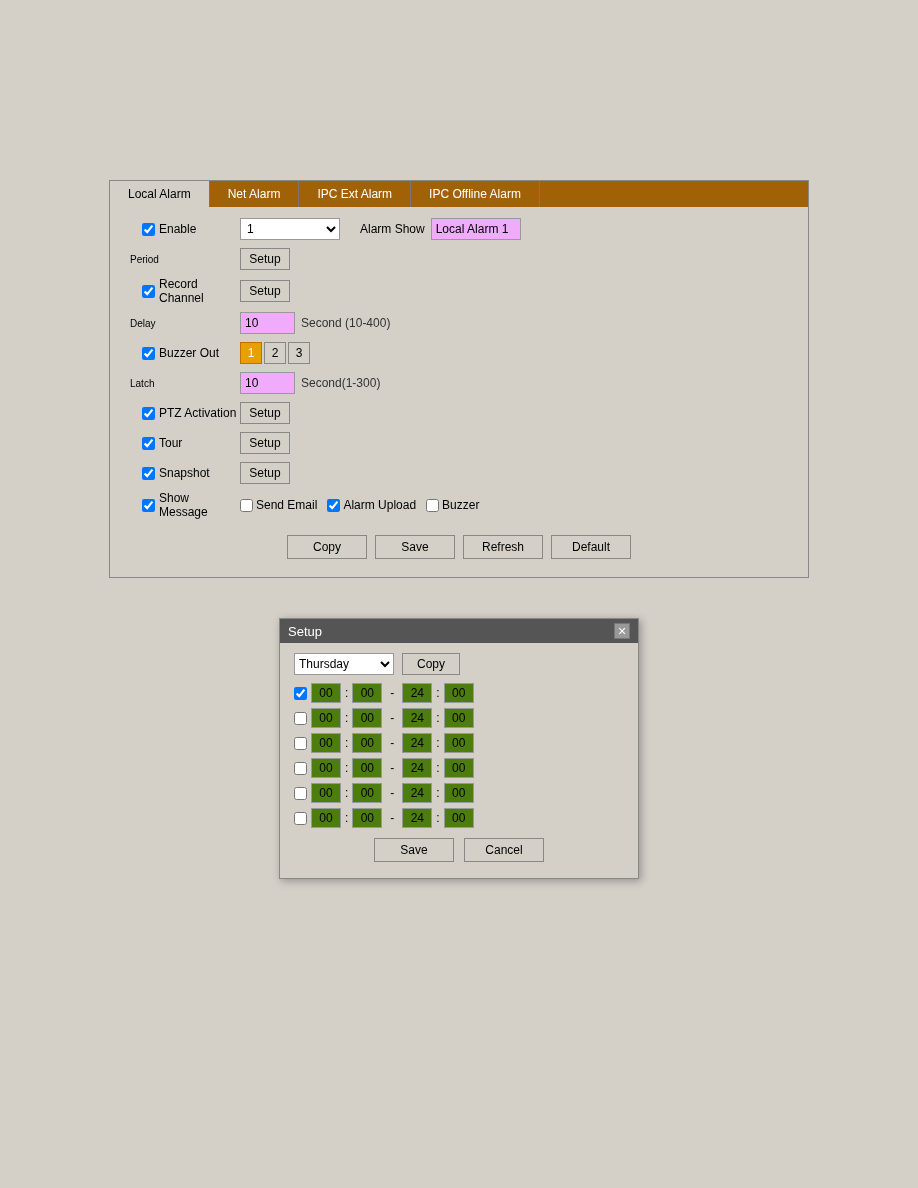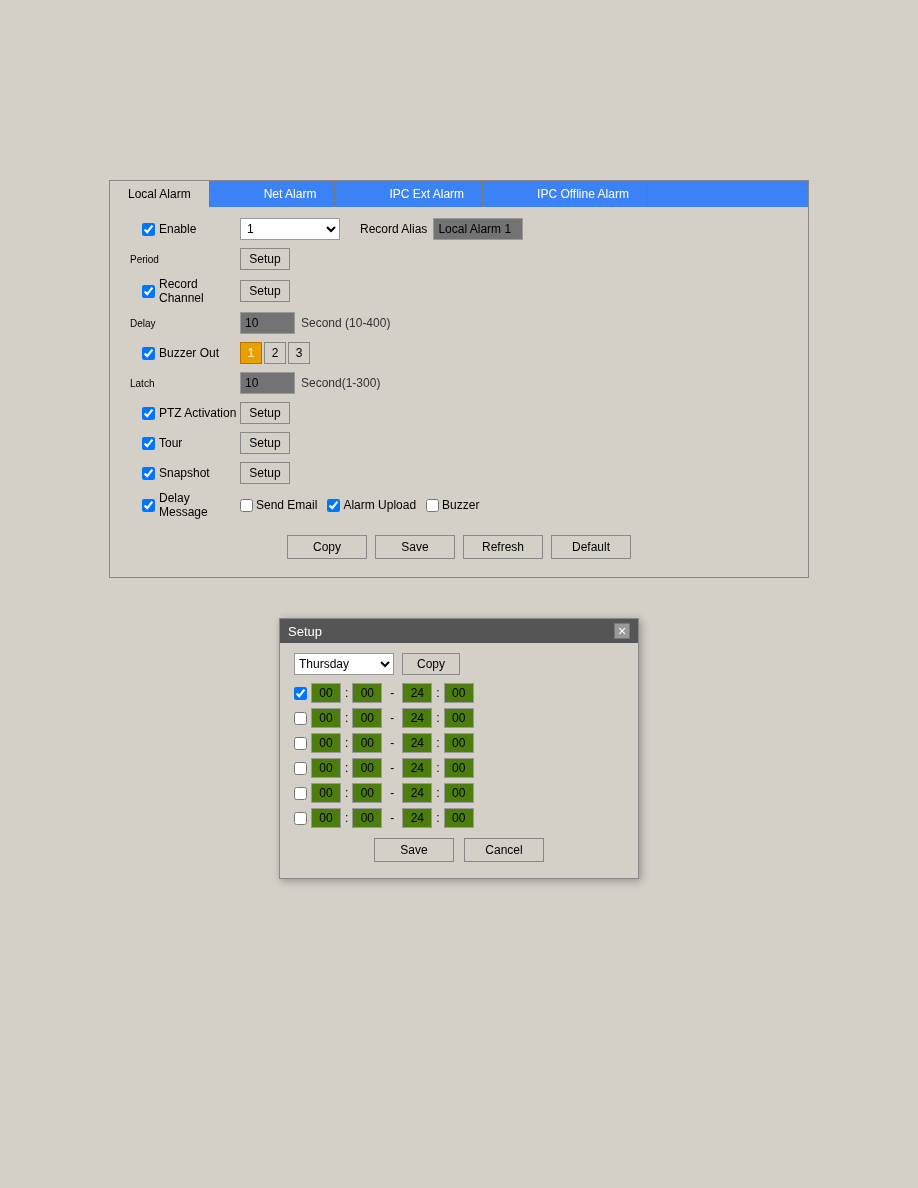--- a/index.html
+++ b/index.html
@@ -19,22 +19,21 @@
     
     .alarm-panel {
       width: 700px;
       background: #d4d0c8;
       border: 1px solid #888;
       margin-bottom: 40px;
     }
 
     .tabs {
       display: flex;
-      background: #3b82f6;
-      gap: 36px;
+      background: #a16207;
     }
     .tab {
       padding: 6px 18px;
       color: #fff;
       font-size: 12px;
       cursor: pointer;
       border-right: 1px solid #777;
       white-space: nowrap;
     }
     .tab.active {
@@ -77,21 +76,21 @@
       height: 22px;
       font-size: 12px;
       background: #fff;
       border: 1px solid #999;
       padding: 0 2px;
     }
 
     input[type="text"].text-input {
       height: 22px;
       font-size: 12px;
-      background: #737373;
+      background: #f0abfc;
       border: 1px solid #999;
       padding: 0 4px;
     }
 
     .alarm-alias-label {
       margin-left: 20px;
       margin-right: 6px;
       font-size: 12px;
     }
 
@@ -277,21 +276,21 @@
     <div class="panel-body">
 
       <div class="row">
         <label class="checkbox-label">
           <input type="checkbox" checked="" style="">
           <span>Enable</span>
         </label>
         <select class="dropdown" style="width:100px;">
           <option>1</option>
         </select>
-        <span class="alarm-alias-label">Record Alias</span>
+        <span class="alarm-alias-label">Alarm Show</span>
         <input type="text" class="text-input" style="width: 90px;" value="Local Alarm 1">
       </div>
 
       <div class="row">
         <div class="label">Period</div>
         <button class="setup-btn">Setup</button>
       </div>
 
 
       <div class="row">
@@ -344,21 +343,21 @@
         <label class="checkbox-label">
           <input type="checkbox" checked="" style="">
           <span>Snapshot</span>
         </label>
         <button class="setup-btn">Setup</button>
       </div>
 
       <div class="row">
         <label class="checkbox-label">
           <input type="checkbox" checked="" style="">
-          <span>Delay Message</span>
+          <span>Show Message</span>
         </label>
         <div class="send-email-row">
           <label>
             <input type="checkbox" style="">
             <span>Send Email</span>
           </label>
           <label>
             <input type="checkbox" checked="" style="">
             <span>Alarm Upload</span>
           </label>

